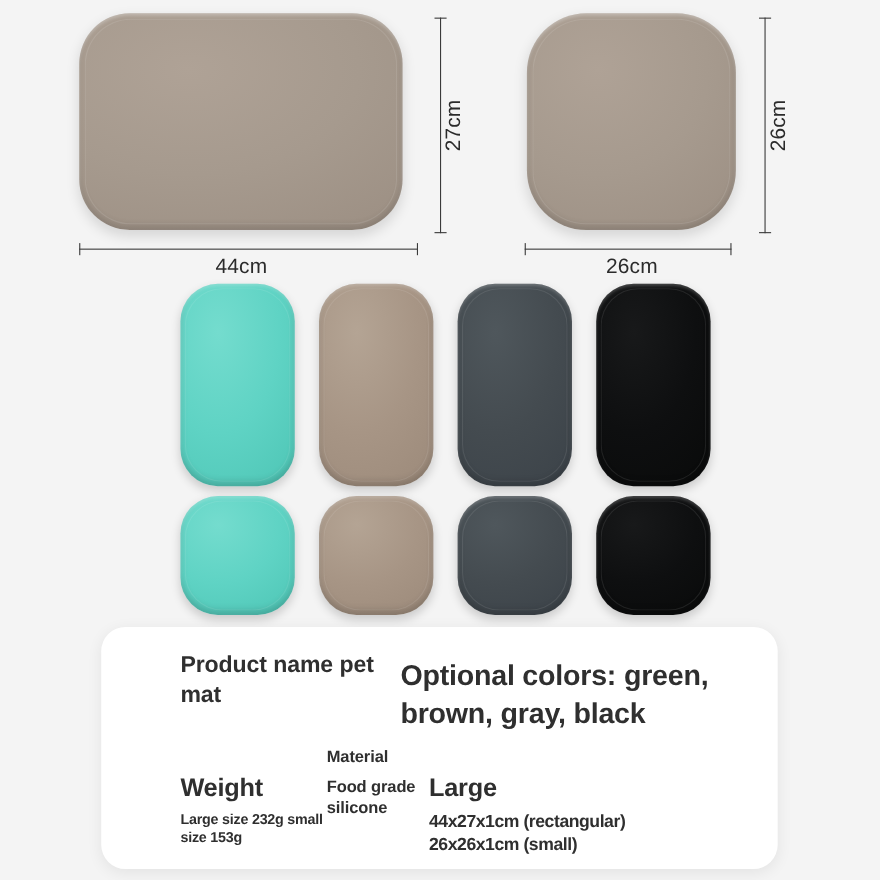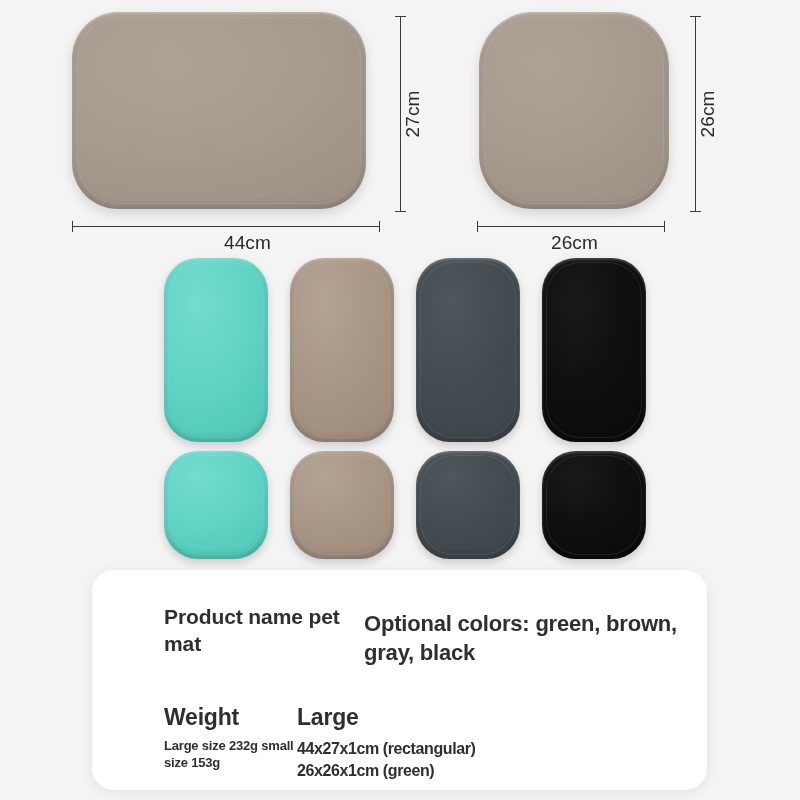--- a/index.html
+++ b/index.html
@@ -91,21 +91,21 @@
     position: absolute;
     font-size: 19px;
     color: #2b2b2b;
     letter-spacing: .1px;
     white-space: nowrap;
     transform: rotate(-90deg);
     transform-origin: 50% 50%;
   }
 
   #dimline-44   { left: 72px;  top: 226px; width: 308px; }
-  #dimlabel-44  { left: 196px; top: 232px; margin-left: 28px; }
+  #dimlabel-44  { left: 196px; top: 232px; }
   #dimline-27   { left: 400px; top: 16px;  height: 196px; }
   #dimlabel-27  { left: 390px; top: 103px; }
   #dimline-26w  { left: 477px; top: 226px; width: 188px; }
   #dimlabel-26w { left: 551px; top: 232px; }
   #dimline-26h  { left: 695px; top: 16px;  height: 196px; }
   #dimlabel-26h { left: 685px; top: 103px; }
 
   
   .swatch-grid {
     position: absolute;
@@ -150,21 +150,20 @@
     border-radius: 22px;
     box-shadow: 0 3px 14px rgba(0,0,0,0.07);
     box-sizing: border-box;
     padding: 22px 0 0 0;
   }
 
   .row-top {
     display: flex;
     align-items: flex-start;
     padding-left: 72px;
-    margin-top: 12px;
   }
   .col-name  { width: 200px; }
   .col-colors { flex: 1; padding-top: 6px; }
 
   .row-bottom {
     display: flex;
     align-items: flex-start;
     padding-left: 72px;
     margin-top: 14px;
   }
@@ -173,21 +172,21 @@
   .col-size     { flex: 1; }
 
   .t-name {
     font-size: 21px;
     font-weight: bold;
     color: #2f2f2f;
     line-height: 1.28;
     letter-spacing: -.1px;
   }
   .t-colors {
-    font-size: 22px;
+    font-size: 26px;
     font-weight: bold;
     color: #2f2f2f;
     line-height: 1.3;
     letter-spacing: -.2px;
   }
   .t-head-lg {
     font-size: 23px;
     font-weight: bold;
     color: #2f2f2f;
     letter-spacing: -.2px;
@@ -269,23 +268,27 @@
         <div class="t-colors">Optional colors: green, brown, gray, black</div>
       </div>
     </div>
 
     <div class="row-bottom">
       <div class="col-weight">
         <div class="t-head-lg">Weight</div>
         <div class="t-body-md">Large size 232g small size 153g</div>
       </div>
 
+      <div class="col-material">
+        <div class="t-head-sm">Material</div>
+        <div class="t-body-sm">Food grade silicone</div>
+      </div>
 
       <div class="col-size">
         <div class="t-head-lg">Large</div>
         <div class="t-size-val">44x27x1cm (rectangular)</div>
-        <div class="t-size-val">26x26x1cm (green)</div>
+        <div class="t-size-val">26x26x1cm (small)</div>
       </div>
     </div>
 
   </div>
 
 </div>
 
 </body></html>

